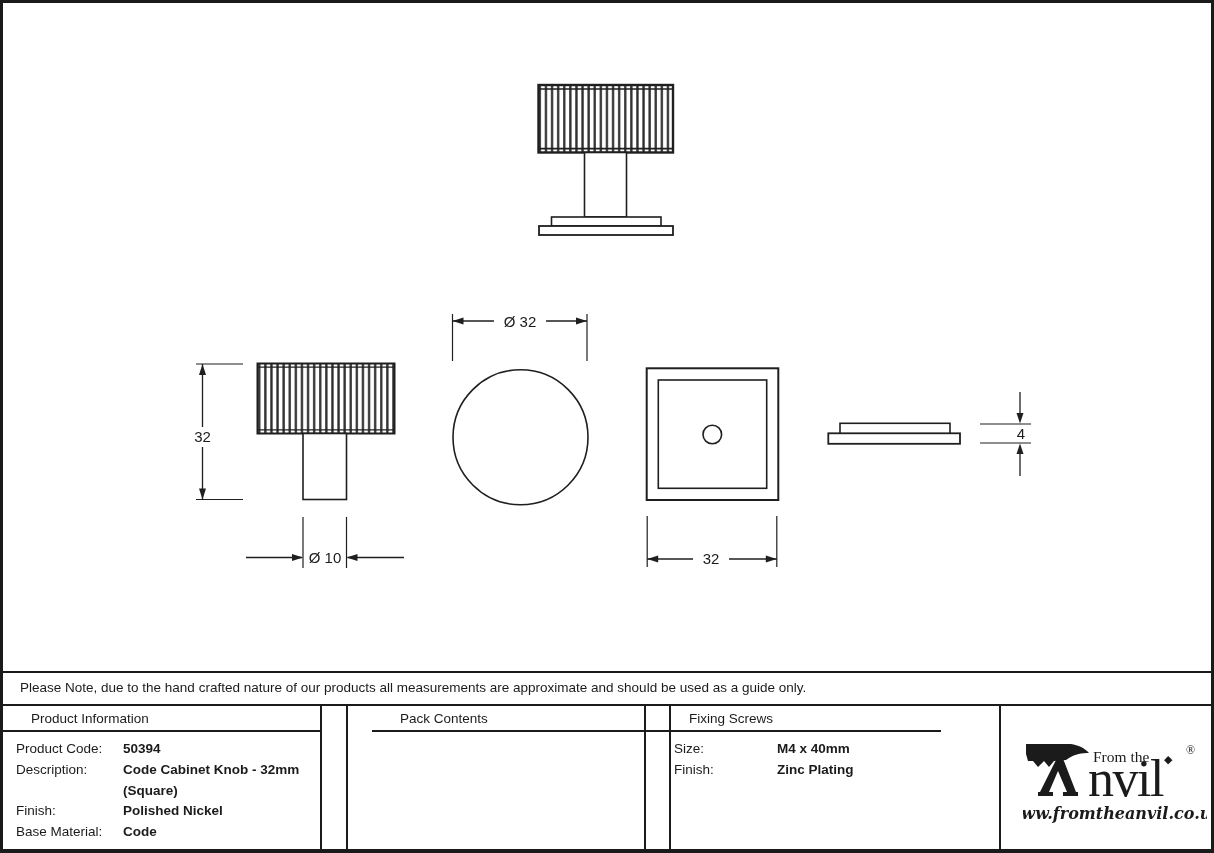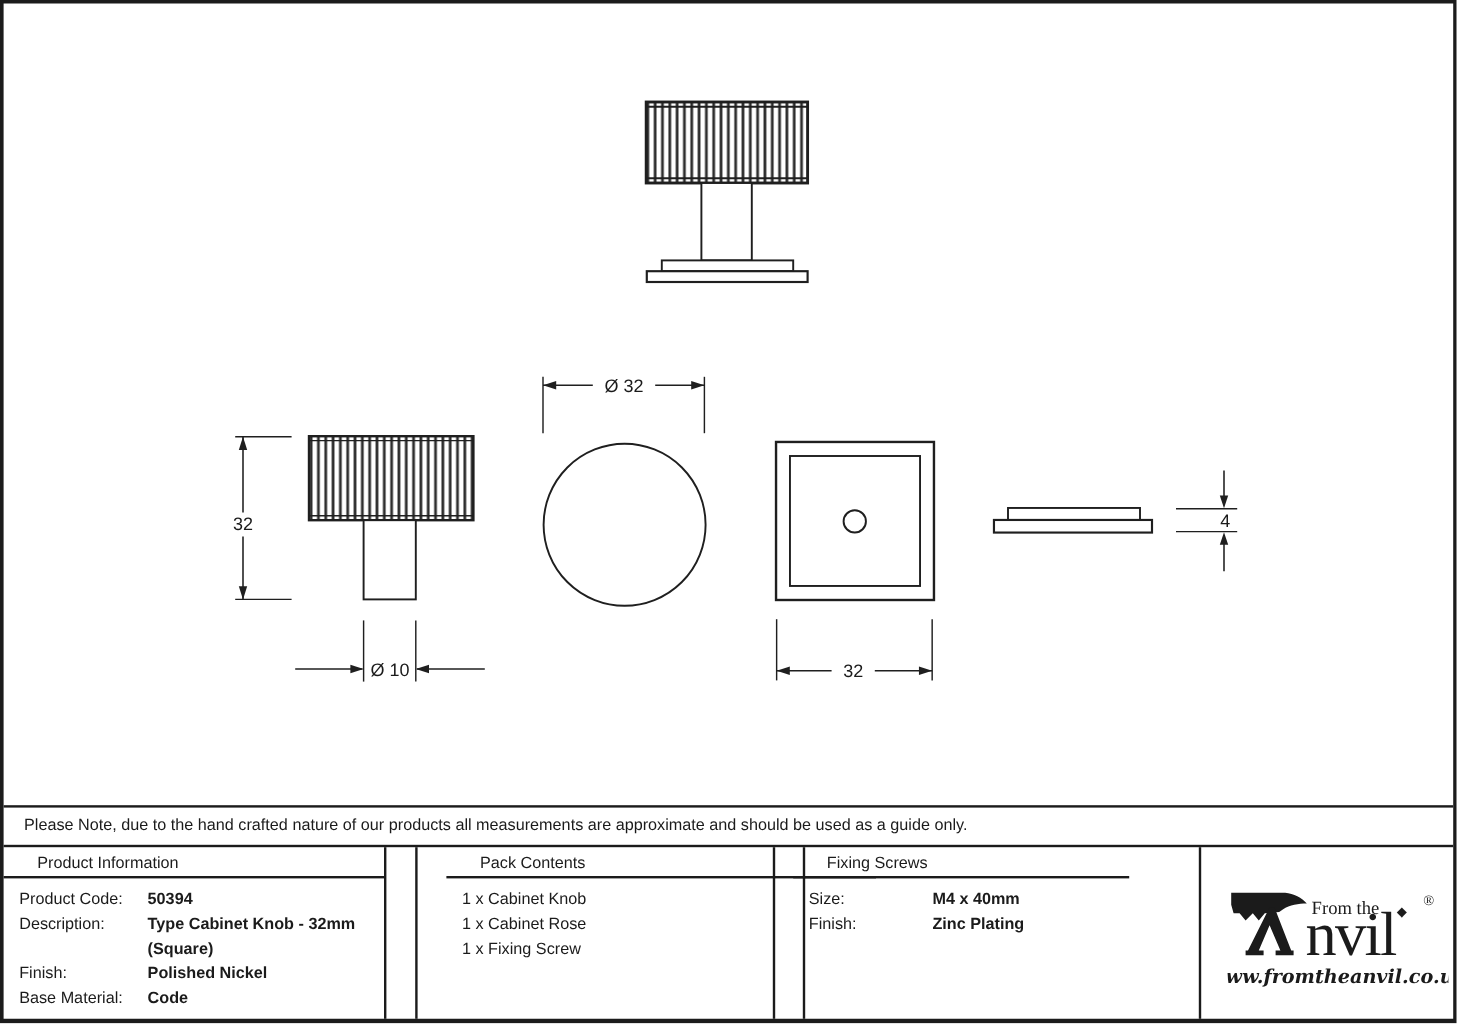--- a/index.html
+++ b/index.html
@@ -121,42 +121,37 @@
   <div class="box" style="left:3px; width:317px;">
     <div class="box-header">Product Information</div>
     <div class="box-body">
       <div class="info-row">
         <span class="info-label">Product Code:</span>
         <span class="info-value">50394</span>
       </div>
       <div class="info-row">
         <span class="info-label">Description:</span>
         <span class="info-value">
-          <div>Type Cabinet Knob - 32mm</div>
+          <div>Code Cabinet Knob - 32mm</div>
           <div>(Square)</div>
         </span>
       </div>
       <div class="info-row">
         <span class="info-label">Finish:</span>
         <span class="info-value">Polished Nickel</span>
       </div>
       <div class="info-row">
         <span class="info-label">Base Material:</span>
         <span class="info-value">Code</span>
       </div>
     </div>
   </div>
 
   <div class="box" style="left:348px; width:358px; border:none;margin-left:24px;">
     <div class="box-header">Pack Contents</div>
-    <div class="box-body">
-      <div>1 x Cabinet Knob</div>
-      <div>1 x Cabinet Rose</div>
-      <div>1 x Fixing Screw</div>
-    </div>
   </div>
 
   <div class="box" style="left:661px; width:280px;">
     <div class="box-header">Fixing Screws</div>
     <div class="box-body">
       <div class="info-row">
         <span class="fix-label">Size:</span>
         <span class="info-value">M4 x 40mm</span>
       </div>
       <div class="info-row">

